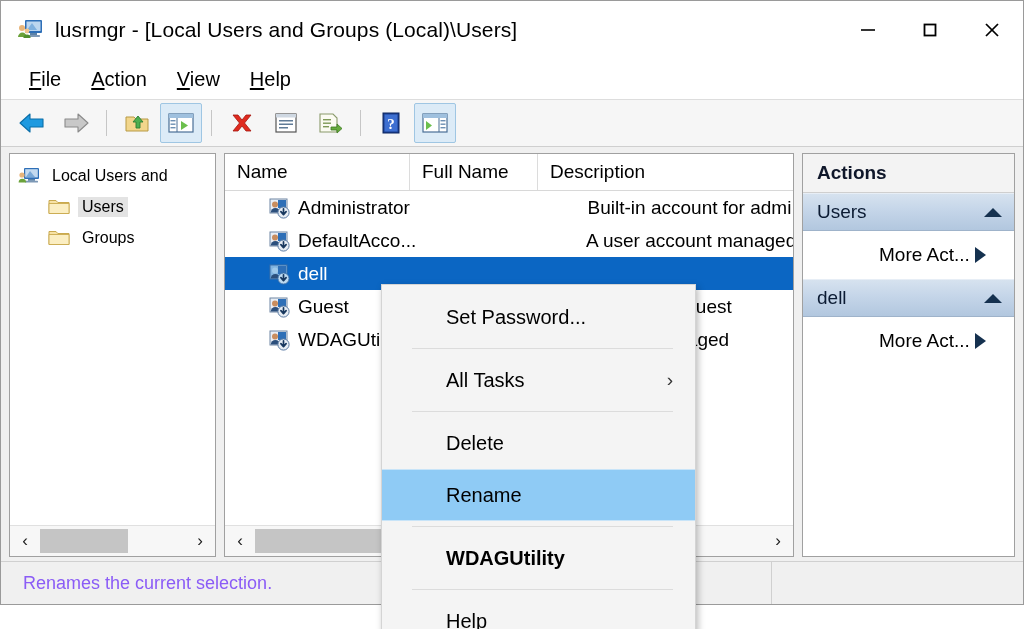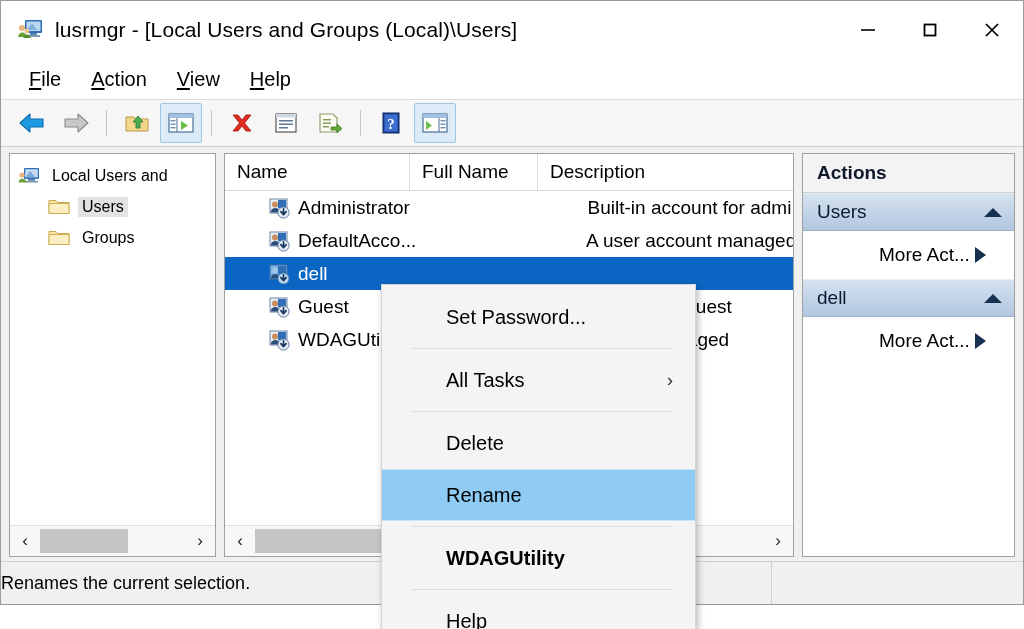--- a/index.html
+++ b/index.html
@@ -242,22 +242,22 @@
   
   .statusbar {
     height: 42px;
     background: #f0f0f0;
     border-top: 1px solid #d0d0d0;
     display: flex; align-items: center;
     flex: 0 0 auto;
     position: relative;
   }
   .status-text {
-    font-size: 18px; color: #000000;
-    padding-left: 0;
+    font-size: 18px; color: #8b5cf6;
+    padding-left: 22px;
     flex: 1 1 auto;
   }
   .status-cell {
     width: 252px; height: 42px;
     border-left: 1px solid #d0d0d0;
     box-sizing: border-box;
     flex: 0 0 auto;
   }
 
   

